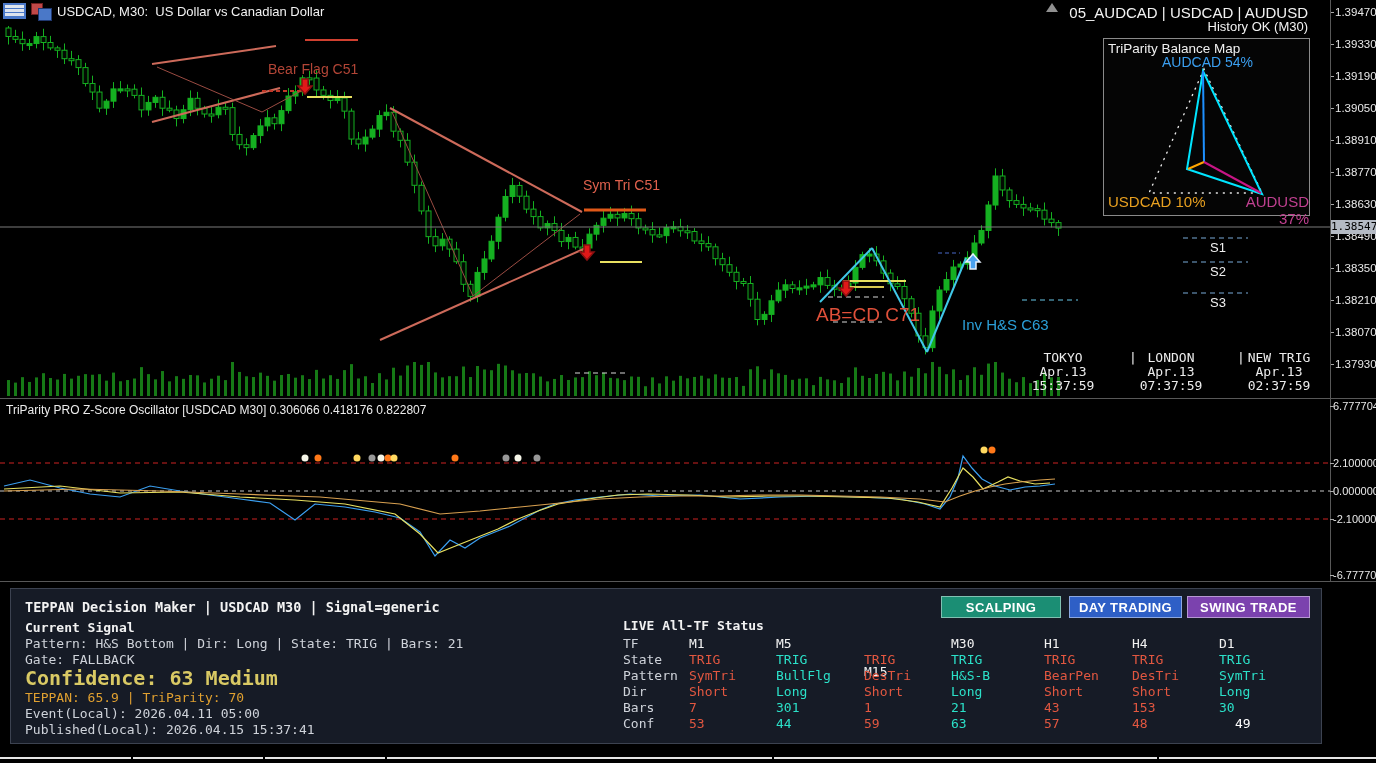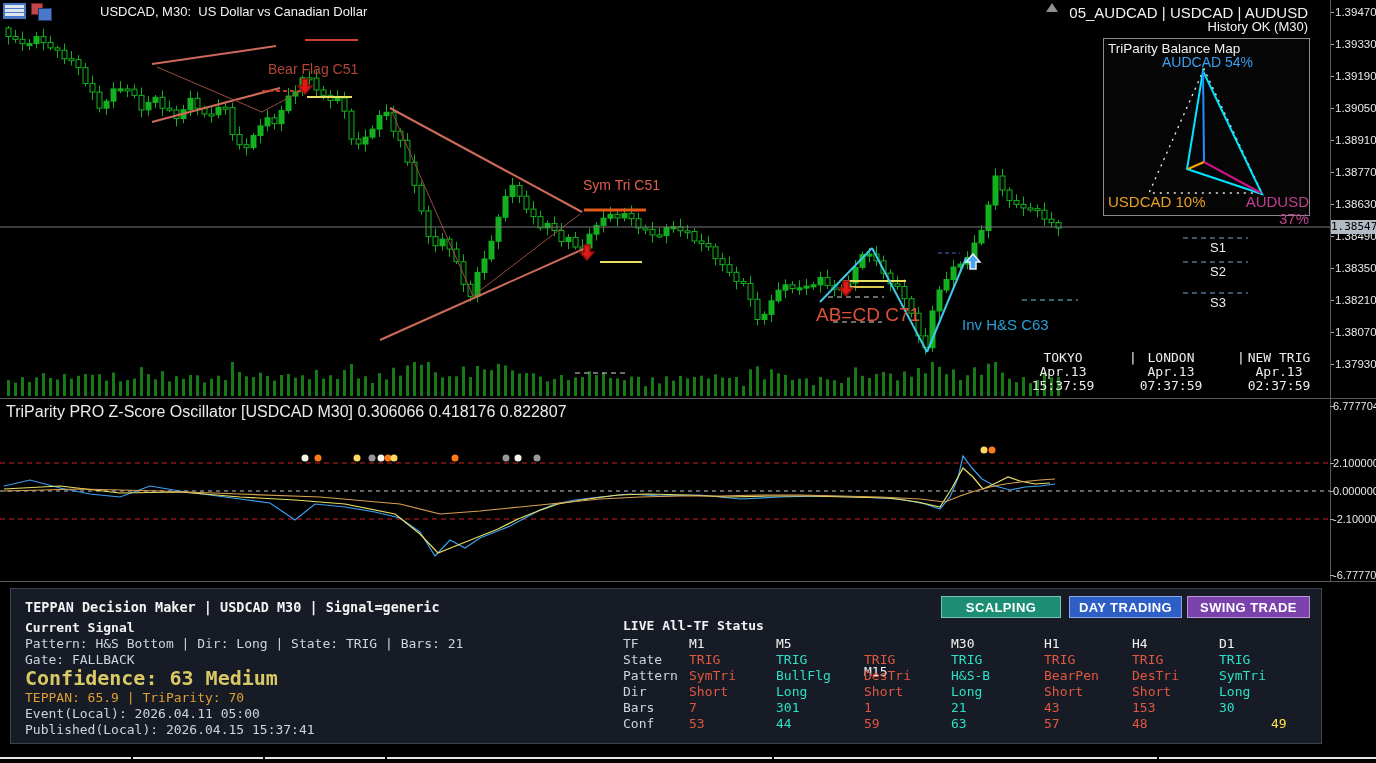--- a/index.html
+++ b/index.html
@@ -535,21 +535,21 @@
   <div class="icon-box" style="left:3px;width:23px;border:2px solid #4a78c8;background:#dde4ee;box-sizing:border-box;">
     <div style="height:3px;border-bottom:1px solid #4a78c8;"></div>
     <div style="height:3px;border-bottom:1px solid #4a78c8;"></div>
     <div style="height:3px;border-bottom:1px solid #4a78c8;"></div>
   </div>
   <div class="icon-box" style="left:31px;width:21px;">
     <div class="abs" style="left:0;top:0;width:10px;height:10px;background:#c04848;border:1px solid #702020;"></div>
     <div class="abs" style="left:7px;top:5px;width:12px;height:11px;background:#4a78c8;border:1px solid #203870;"></div>
   </div>
 
-  <div class="abs title-text pre" style="left:57px;top:4px;margin-left:43px;">USDCAD, M30:  US Dollar vs Canadian Dollar</div>
+  <div class="abs title-text pre" style="left:57px;top:4px;">USDCAD, M30:  US Dollar vs Canadian Dollar</div>
 
   <div class="abs" style="right:68px;top:4px;width:330px;text-align:right;color:#f2f2f2;font-size:15px;">05_AUDCAD | USDCAD | AUDUSD</div>
   <div class="abs" style="right:68px;top:19px;width:330px;text-align:right;color:#f2f2f2;font-size:13px;">History OK (M30)</div>
   <div class="abs" style="left:1046px;top:3px;width:0;height:0;border-left:6px solid transparent;border-right:6px solid transparent;border-bottom:9px solid #909090;"></div>
 
   <div class="pattern-label" style="left: 268px; top: 61px; color: rgb(178, 69, 54); font-size: 14px;">Bear Flag C51</div>
   <div class="pattern-label" style="left: 583px; top: 177px; color: rgb(224, 97, 77); font-size: 14px;">Sym Tri C51</div>
   <div class="pattern-label" style="left: 816px; top: 304px; color: rgb(224, 80, 58); font-size: 19px;">AB=CD C71</div>
   <div class="pattern-label" style="left: 962px; top: 316px; color: rgb(43, 159, 216); font-size: 15px;">Inv H&amp;S C63</div>
 
@@ -609,21 +609,21 @@
       <div class="axis-label" style="left:5px;top:358px;">1.37930</div>
       <div class="abs" style="left:0;top:364px;width:4px;height:1px;background:#aaa;"></div>
     </div>
   <div class="abs mono" style="left:1331px;top:220px;width:45px;height:14px;background:#b4bac4;color:#000;
        font-size:11px;text-align:center;line-height:14px;">1.38547</div>
 
   <div class="abs" style="left:1330px;top:0;width:1px;height:581px;background:#585858;"></div>
   <div class="abs" style="left:0;top:398px;width:1376px;height:1px;background:#585858;"></div>
   <div class="abs" style="left:0;top:581px;width:1376px;height:1px;background:#585858;"></div>
 
-  <div class="abs" style="left:6px;top:403px;color:#ececec;font-size:16px;">TriParity PRO Z-Score Oscillator [USDCAD M30] 0.306066 0.418176 0.822807</div>
+  <div class="abs" style="left:6px;top:403px;color:#ececec;font-size:12px;">TriParity PRO Z-Score Oscillator [USDCAD M30] 0.306066 0.418176 0.822807</div>
   <div id="osc-axis" class="abs" style="left:1330px;top:398px;width:46px;height:183px;">
       <div class="axis-label mono" style="left:3px;top:2px;font-size:11px;">6.777704</div>
       <div class="abs" style="left:0;top:8px;width:4px;height:1px;background:#aaa;"></div>
       <div class="axis-label mono" style="left:3px;top:59px;font-size:11px;">2.100000</div>
       <div class="abs" style="left:0;top:65px;width:4px;height:1px;background:#aaa;"></div>
       <div class="axis-label mono" style="left:3px;top:87px;font-size:11px;">0.000000</div>
       <div class="abs" style="left:0;top:93px;width:4px;height:1px;background:#aaa;"></div>
       <div class="axis-label mono" style="left:3px;top:115px;font-size:11px;">-2.100000</div>
       <div class="abs" style="left:0;top:121px;width:4px;height:1px;background:#aaa;"></div>
       <div class="axis-label mono" style="left:3px;top:171px;font-size:11px;">-6.777704</div>
@@ -684,21 +684,21 @@
         <div class="tf-cell" style="left:1121px;top:63px;color:#e25740;">TRIG</div>
         <div class="tf-cell" style="left:1121px;top:79px;color:#e25740;">DesTri</div>
         <div class="tf-cell" style="left:1121px;top:95px;color:#e25740;">Short</div>
         <div class="tf-cell" style="left:1121px;top:111px;color:#e25740;">153</div>
         <div class="tf-cell" style="left:1121px;top:127px;color:#e25740;">48</div>
         <div class="tf-cell" style="left:1208px;top:47px;color:#f2f2f2;">D1</div>
         <div class="tf-cell" style="left:1208px;top:63px;color:#2be0c8;">TRIG</div>
         <div class="tf-cell" style="left:1208px;top:79px;color:#2be0c8;">SymTri</div>
         <div class="tf-cell" style="left:1208px;top:95px;color:#2be0c8;">Long</div>
         <div class="tf-cell" style="left:1208px;top:111px;color:#2be0c8;">30</div>
-        <div class="tf-cell" style="left:1260px;top:127px;color:#fde047;">49</div>
+        <div class="tf-cell" style="left:1224px;top:127px;color:#ffffff;">49</div>
       </div>
 
     <div class="btn" id="btn-scalping" style="left: 930px; top: 7px; width: 120px; background: rgb(27, 142, 116);">SCALPING</div>
     <div class="btn" id="btn-daytrading" style="left: 1058px; top: 7px; width: 113px; background: rgb(46, 95, 198);">DAY TRADING</div>
     <div class="btn" id="btn-swingtrade" style="left: 1176px; top: 7px; width: 123px; background: rgb(123, 66, 174);">SWING TRADE</div>
   </div>
 
   <div id="bottom-line">
       <div class="seg" style="left:0px;width:131px;"></div>
       <div class="seg" style="left:133px;width:130px;"></div>

